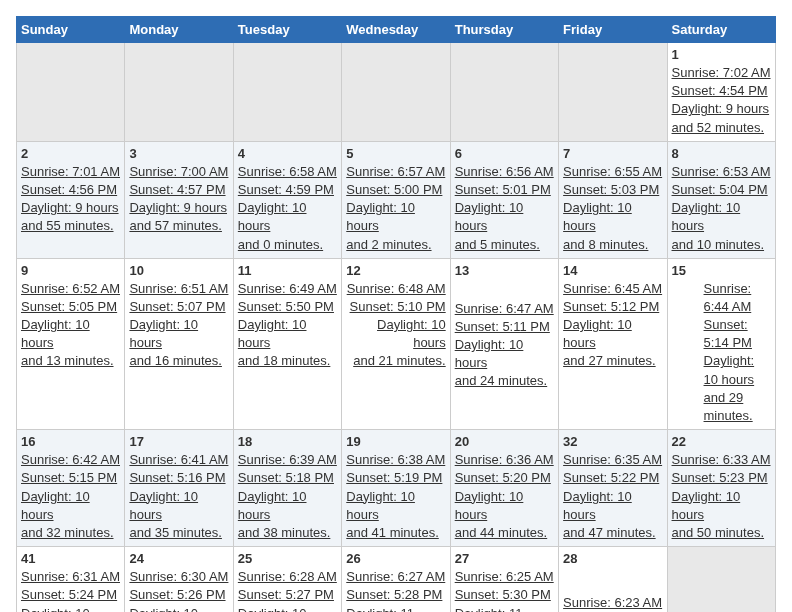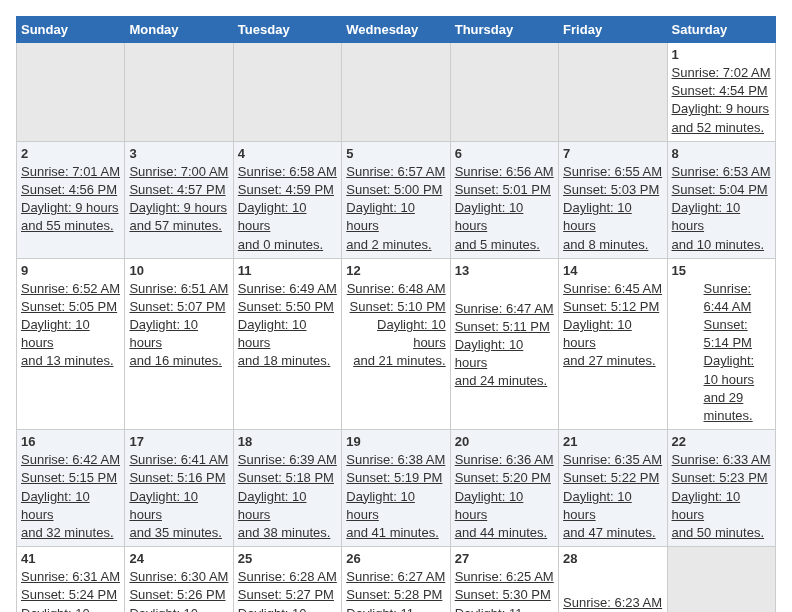--- a/index.html
+++ b/index.html
@@ -247,21 +247,21 @@
 and 41 minutes.</div>
           </td>
           <td>
             <span class="day-num">20</span>
             <div class="day-info" style="white-space: pre-line;">Sunrise: 6:36 AM
 Sunset: 5:20 PM
 Daylight: 10 hours
 and 44 minutes.</div>
           </td>
           <td>
-            <span class="day-num">21</span>
+            <span class="day-num">32</span>
             <div class="day-info" style="white-space: pre-line;">Sunrise: 6:35 AM
 Sunset: 5:22 PM
 Daylight: 10 hours
 and 47 minutes.</div>
           </td>
           <td>
             <span class="day-num">22</span>
             <div class="day-info" style="white-space: pre-line;">Sunrise: 6:33 AM
 Sunset: 5:23 PM
 Daylight: 10 hours

